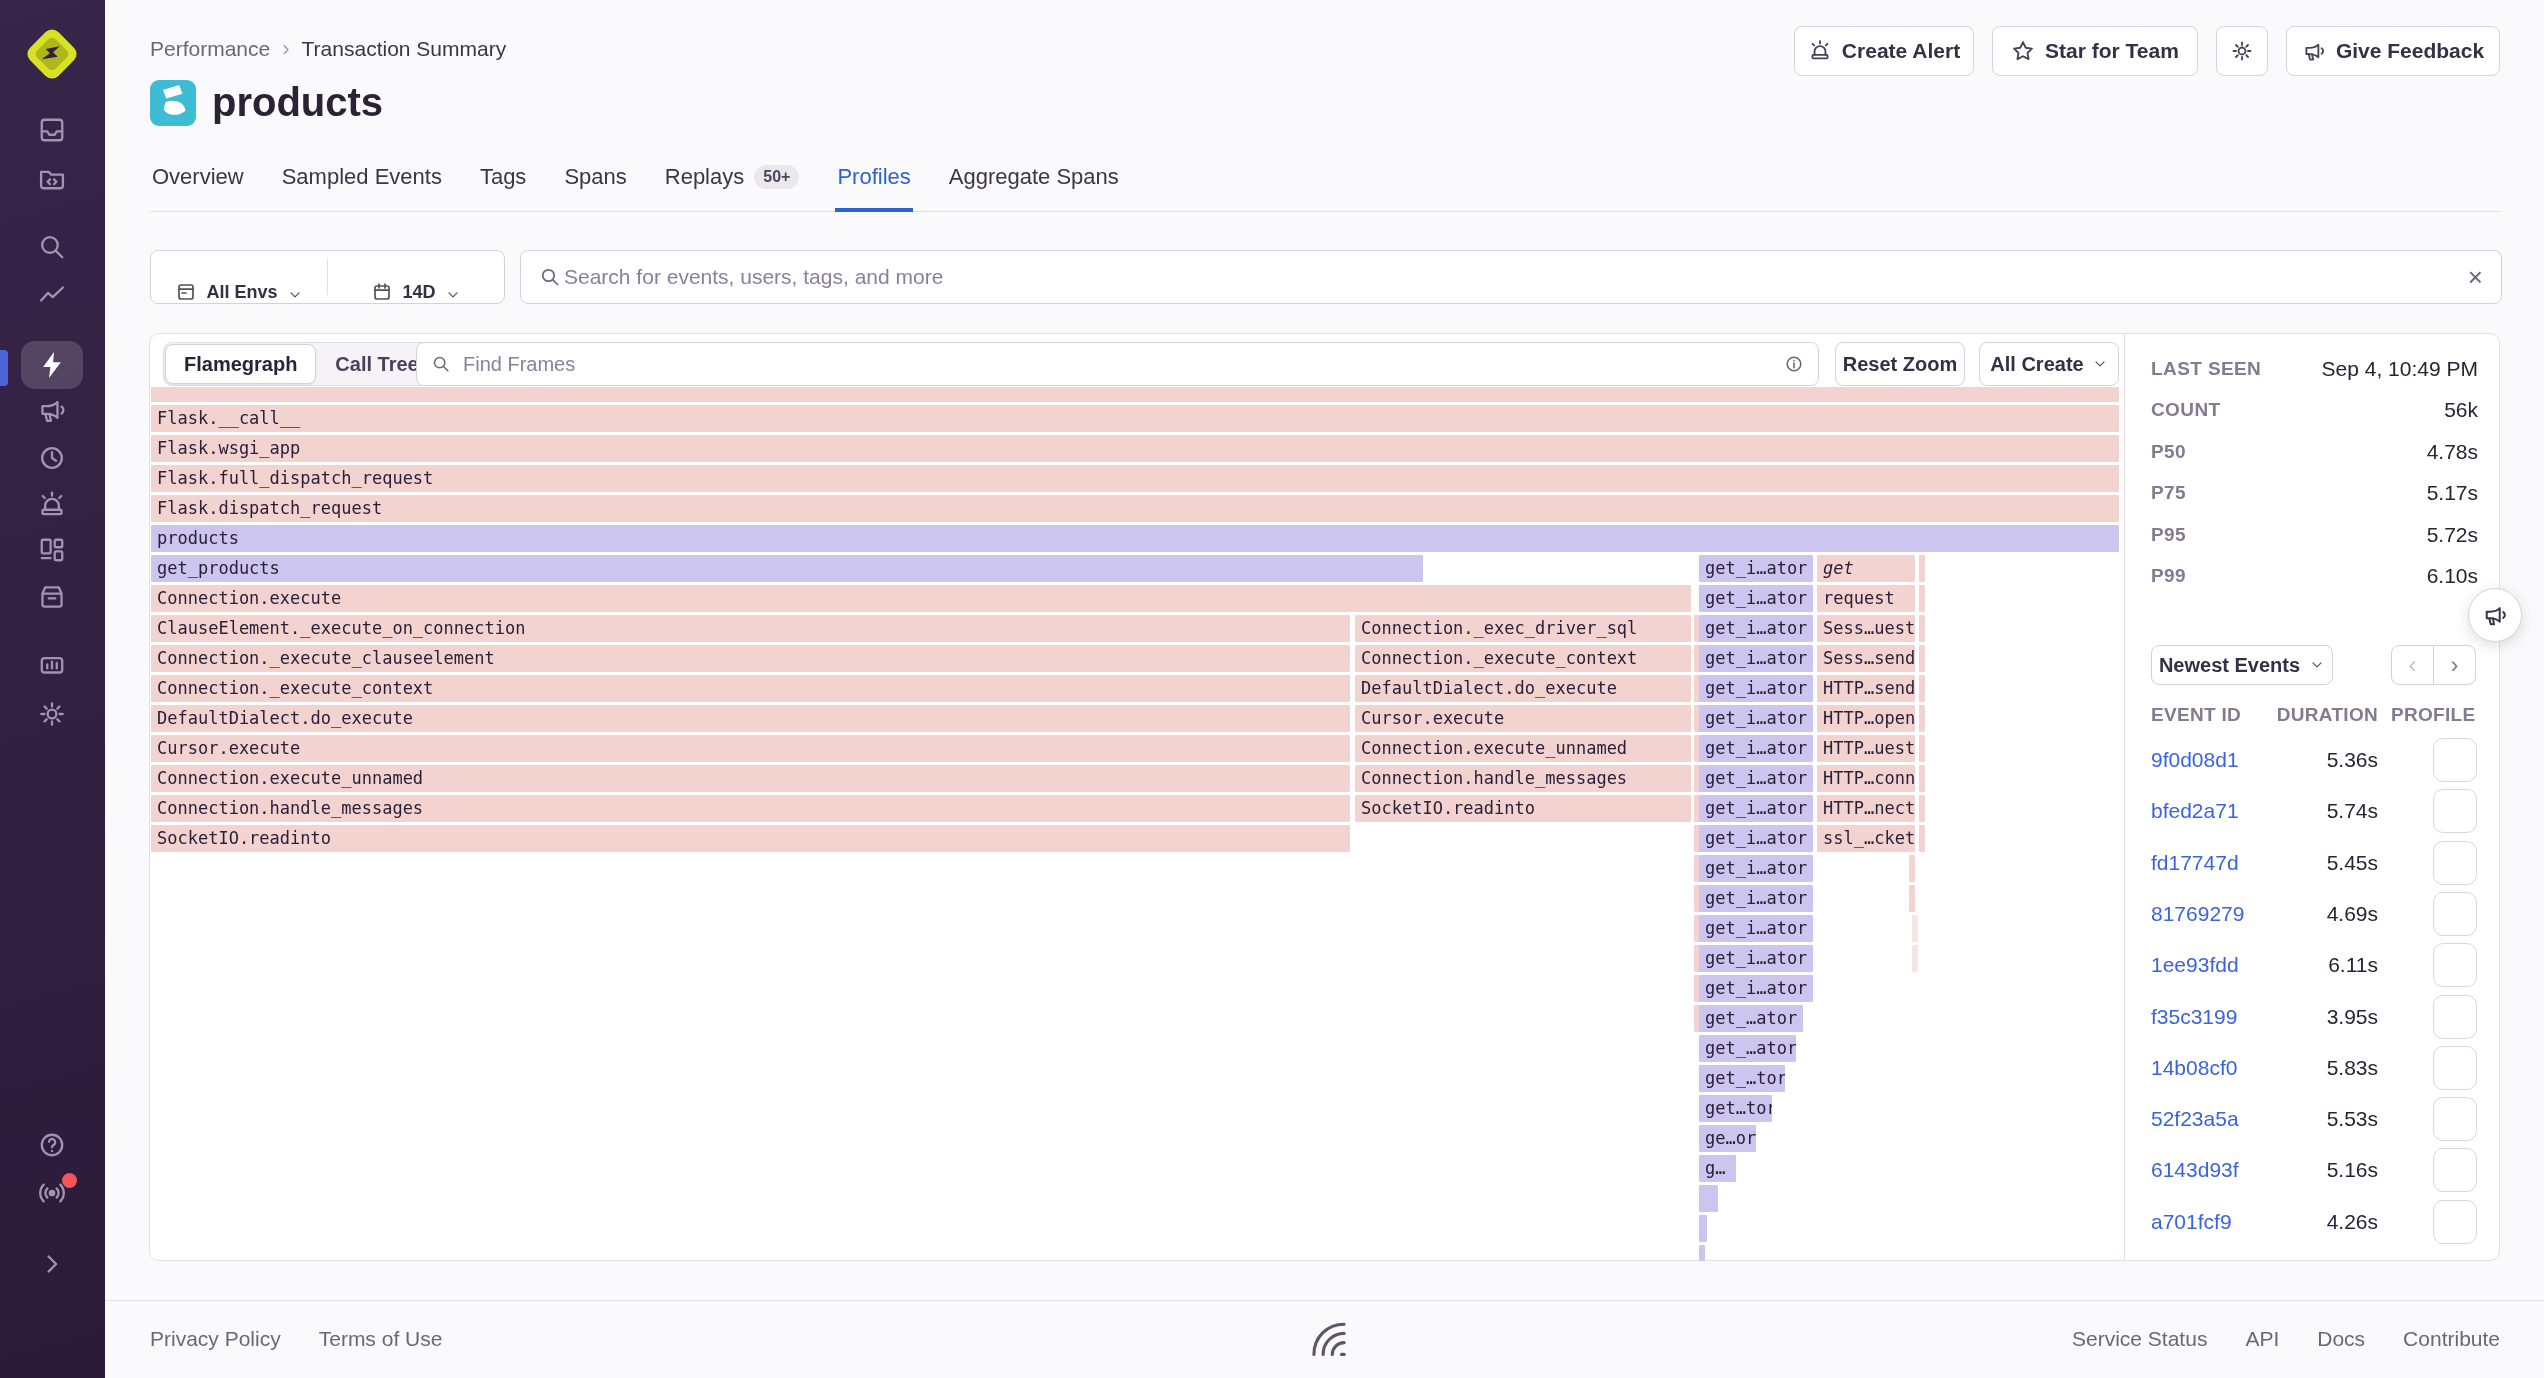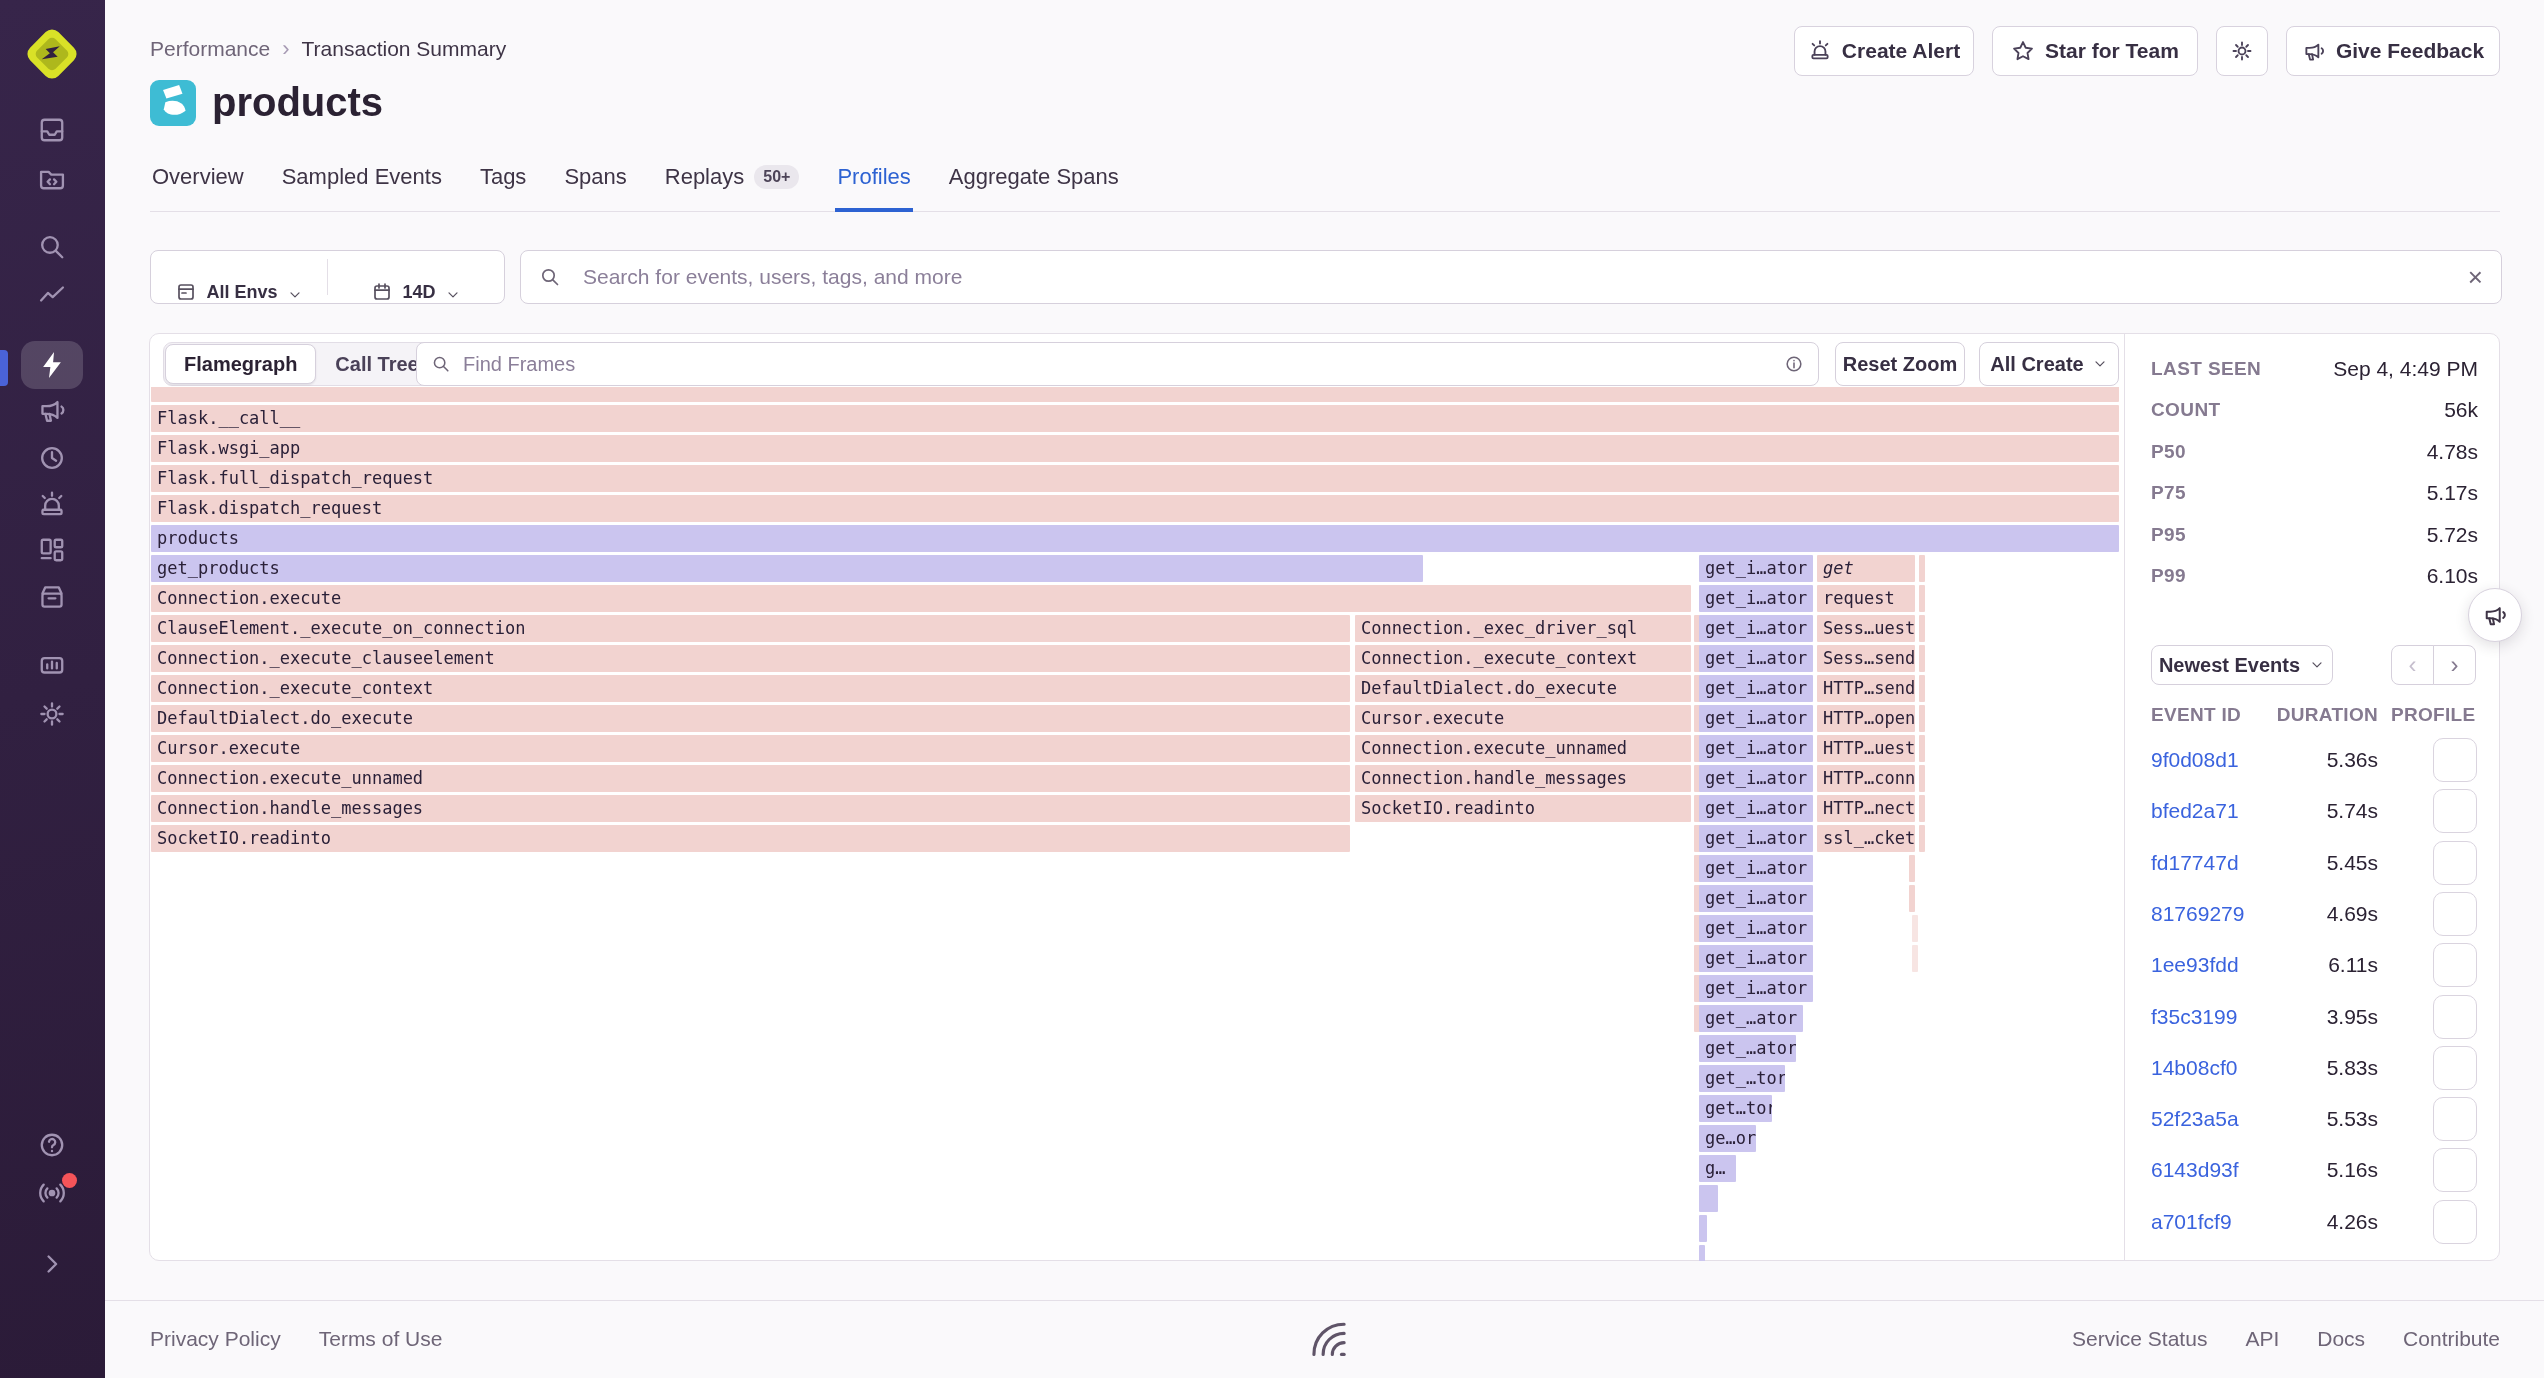--- a/index.html
+++ b/index.html
@@ -49,21 +49,21 @@
 
   
   .env-select { position:absolute; left:150px; top:250px; width:355px; height:54px; background:#fff;
                 border:1px solid #D6D0DC; border-radius:8px; display:flex; align-items:stretch; }
   .env-seg { flex:1; display:flex; align-items:flex-end; justify-content:center; gap:9px;
              font-size:18px; font-weight:600; color:#372F43; cursor:pointer; }
   .env-seg svg { width:22px; height:22px; color:#57505F; }
   .env-div { width:1px; background:#E4DFE7; margin:8px 0; }
   .chev { width:16px; height:16px; color:#57505F; }
   .search-bar { position:absolute; left:520px; top:250px; width:1982px; height:54px; background:#fff;
-                border:1px solid #D6D0DC; border-radius:8px; display:flex; align-items:center; padding:0 18px; gap:22px; }
+                border:1px solid #D6D0DC; border-radius:8px; display:flex; align-items:center; padding:0 18px; gap:3px; }
   .search-bar svg { width:22px; height:22px; color:#6E6577; flex:none; }
   .search-bar input { flex:1; border:none; outline:none; font-size:21px; color:#2B2233;
                       font-family:"Liberation Sans",sans-serif; background:transparent; }
   .search-bar input::placeholder { color:#8B7F99; }
   .clear-x { font-size:26px; color:#6E6577; cursor:pointer; line-height:1; flex:none; }
 
   
   .panel { position:absolute; left:149px; top:333px; width:2351px; height:928px; background:#fff;
            border:1px solid #E4DFE7; border-radius:10px; z-index:1; }
   .seg { position:absolute; left:13px; top:8px; height:44px; border:1px solid #E2DDE6; background:#F5F3F7;
@@ -520,21 +520,21 @@
     </button>
     <div class="pager">
       <button>‹</button>
       <button>›</button>
     </div>
     <span class="ev-head" id="eh-id">EVENT ID</span>
     <span class="ev-head" id="eh-dur">DURATION</span>
     <span class="ev-head" id="eh-prof">PROFILE</span>
   <div class="stat-row" style="top: 18px;">
         <span class="stat-label">LAST SEEN</span>
-        <span class="stat-value">Sep 4, 4:49 PM</span>
+        <span class="stat-value">Sep 4, 10:49 PM</span>
       </div>
       <div class="stat-row" style="top: 59px;">
         <span class="stat-label">COUNT</span>
         <span class="stat-value">56k</span>
       </div>
       <div class="stat-row" style="top: 101px;">
         <span class="stat-label">P50</span>
         <span class="stat-value">4.78s</span>
       </div>
       <div class="stat-row" style="top: 142px;">

